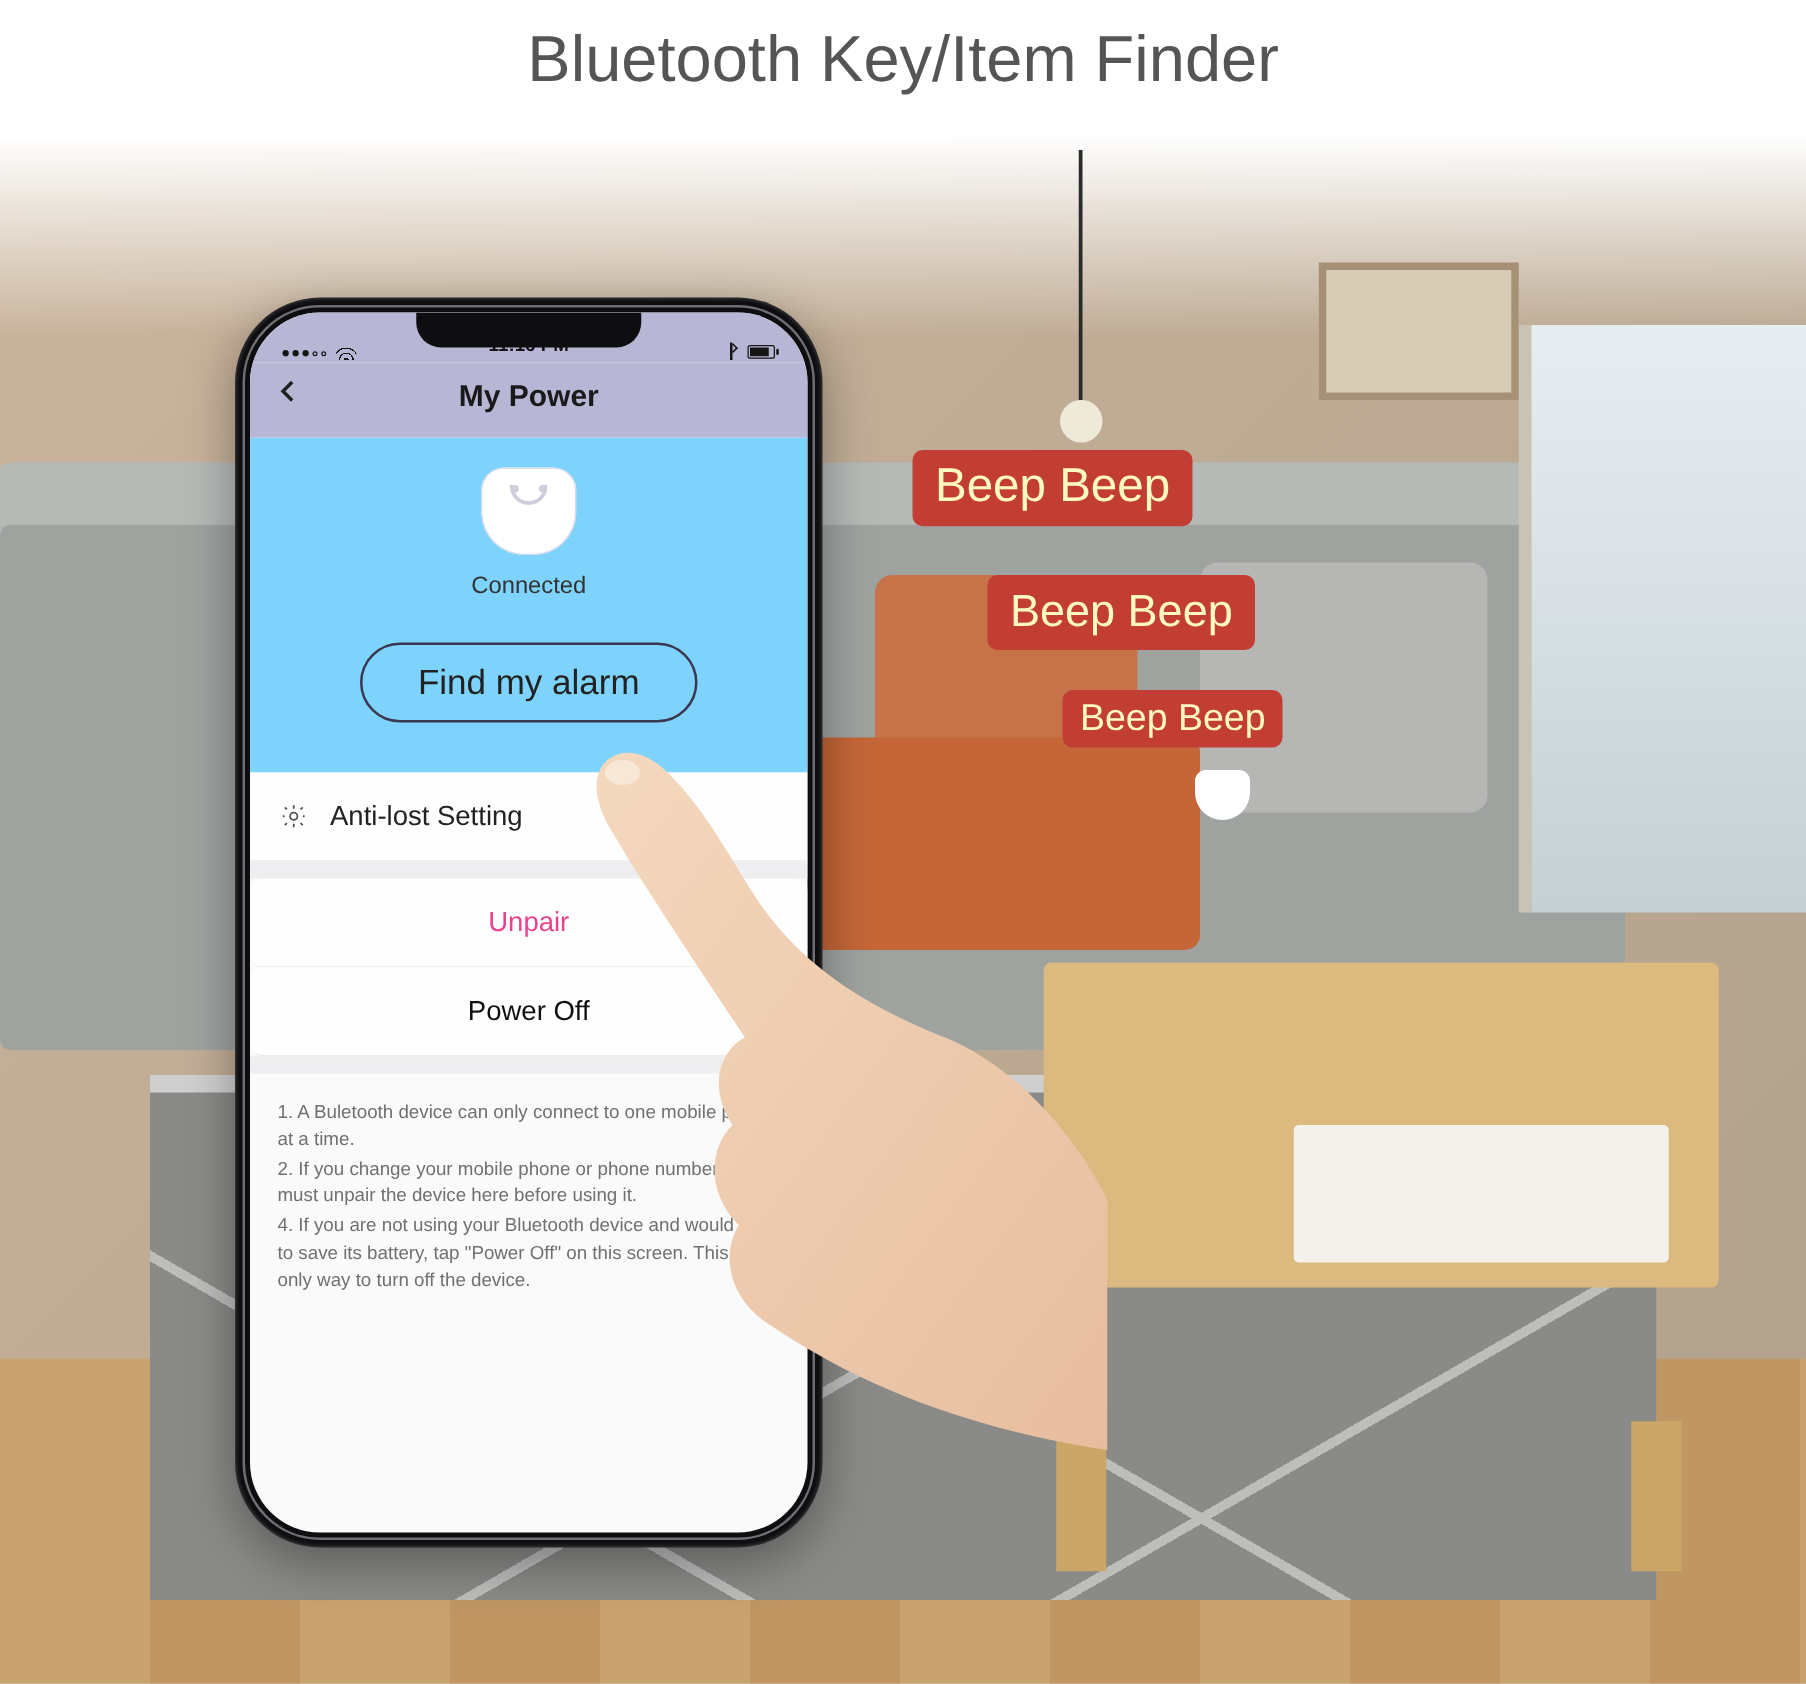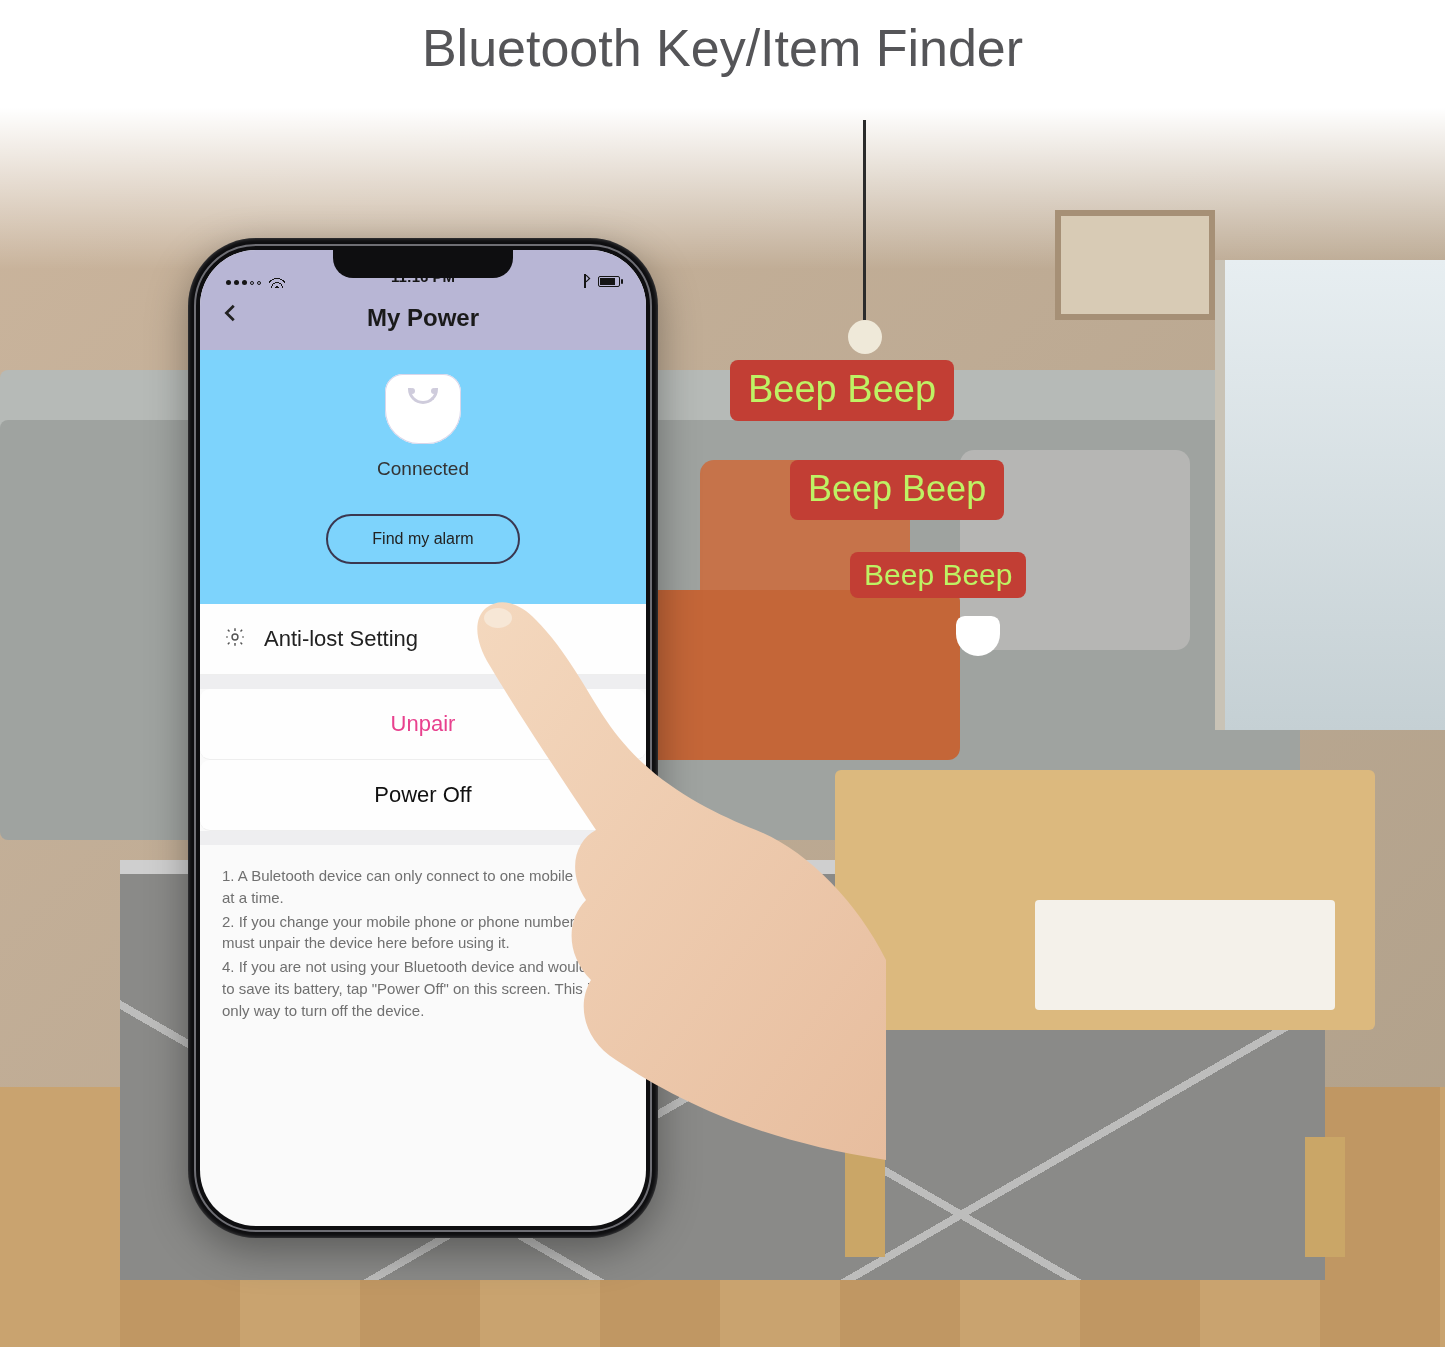--- a/index.html
+++ b/index.html
@@ -66,21 +66,21 @@
     text-align: center;
     font-size: 52px;
     font-weight: 500;
     color: #555558;
   }
 
   
   .beep {
     position:absolute;
     background:#c23e34;
-    color:#bef264;
+    color:#fef9c3;
     font-size:38px;
     font-weight:500;
     padding:8px 18px 10px;
     border-radius:8px;
     white-space:nowrap;
   }
   .beep.b1{ left:730px; top:360px; }
   .beep.b2{ left:790px; top:460px; font-size:36px;}
   .beep.b3{ left:850px; top:552px; font-size:30px; padding:6px 14px;}
 
@@ -165,35 +165,35 @@
     content:"";position:absolute;top:14px;left:50%;transform:translateX(-50%);
     width:24px;height:13px;border:3px solid #cfccdc;border-top:none;border-radius:0 0 16px 16px;
   }
   .device-icon .eye{position:absolute;width:6px;height:6px;background:#cfccdc;border-radius:50%;top:14px;}
   .device-icon .eye.l{left:24px;} .device-icon .eye.r{right:24px;}
   .conn-label{font-size:19px;color:#333;}
   .find-btn{
     display:inline-block;
     margin-top:34px;
     padding:14px 44px;
-    font-size:16px;
+    font-size:28px;
     color:#222;
     background:transparent;
     border:2px solid #3a3750;
     border-radius:999px;
     cursor:pointer;
     text-align:right;
   }
 
   .row{
     background:#fefefe;
     padding:22px 24px;
     font-size:22px;
     color:#222;
-    display:flex; gap:18px;
+    display:flex; align-items:center; gap:18px;
     border-bottom:1px solid #eee;
   }
   .row.center{justify-content:center;border-radius:10px;}
   .row .gear{width:22px;height:22px;}
   .row .gear svg{width:22px;height:22px;stroke:#555;fill:none;stroke-width:1.6;}
   .gap{height:14px;background:#eeeef0;}
   .unpair{color:#e8418e;}
   .poweroff{color:#111;}
 
   .notes{

